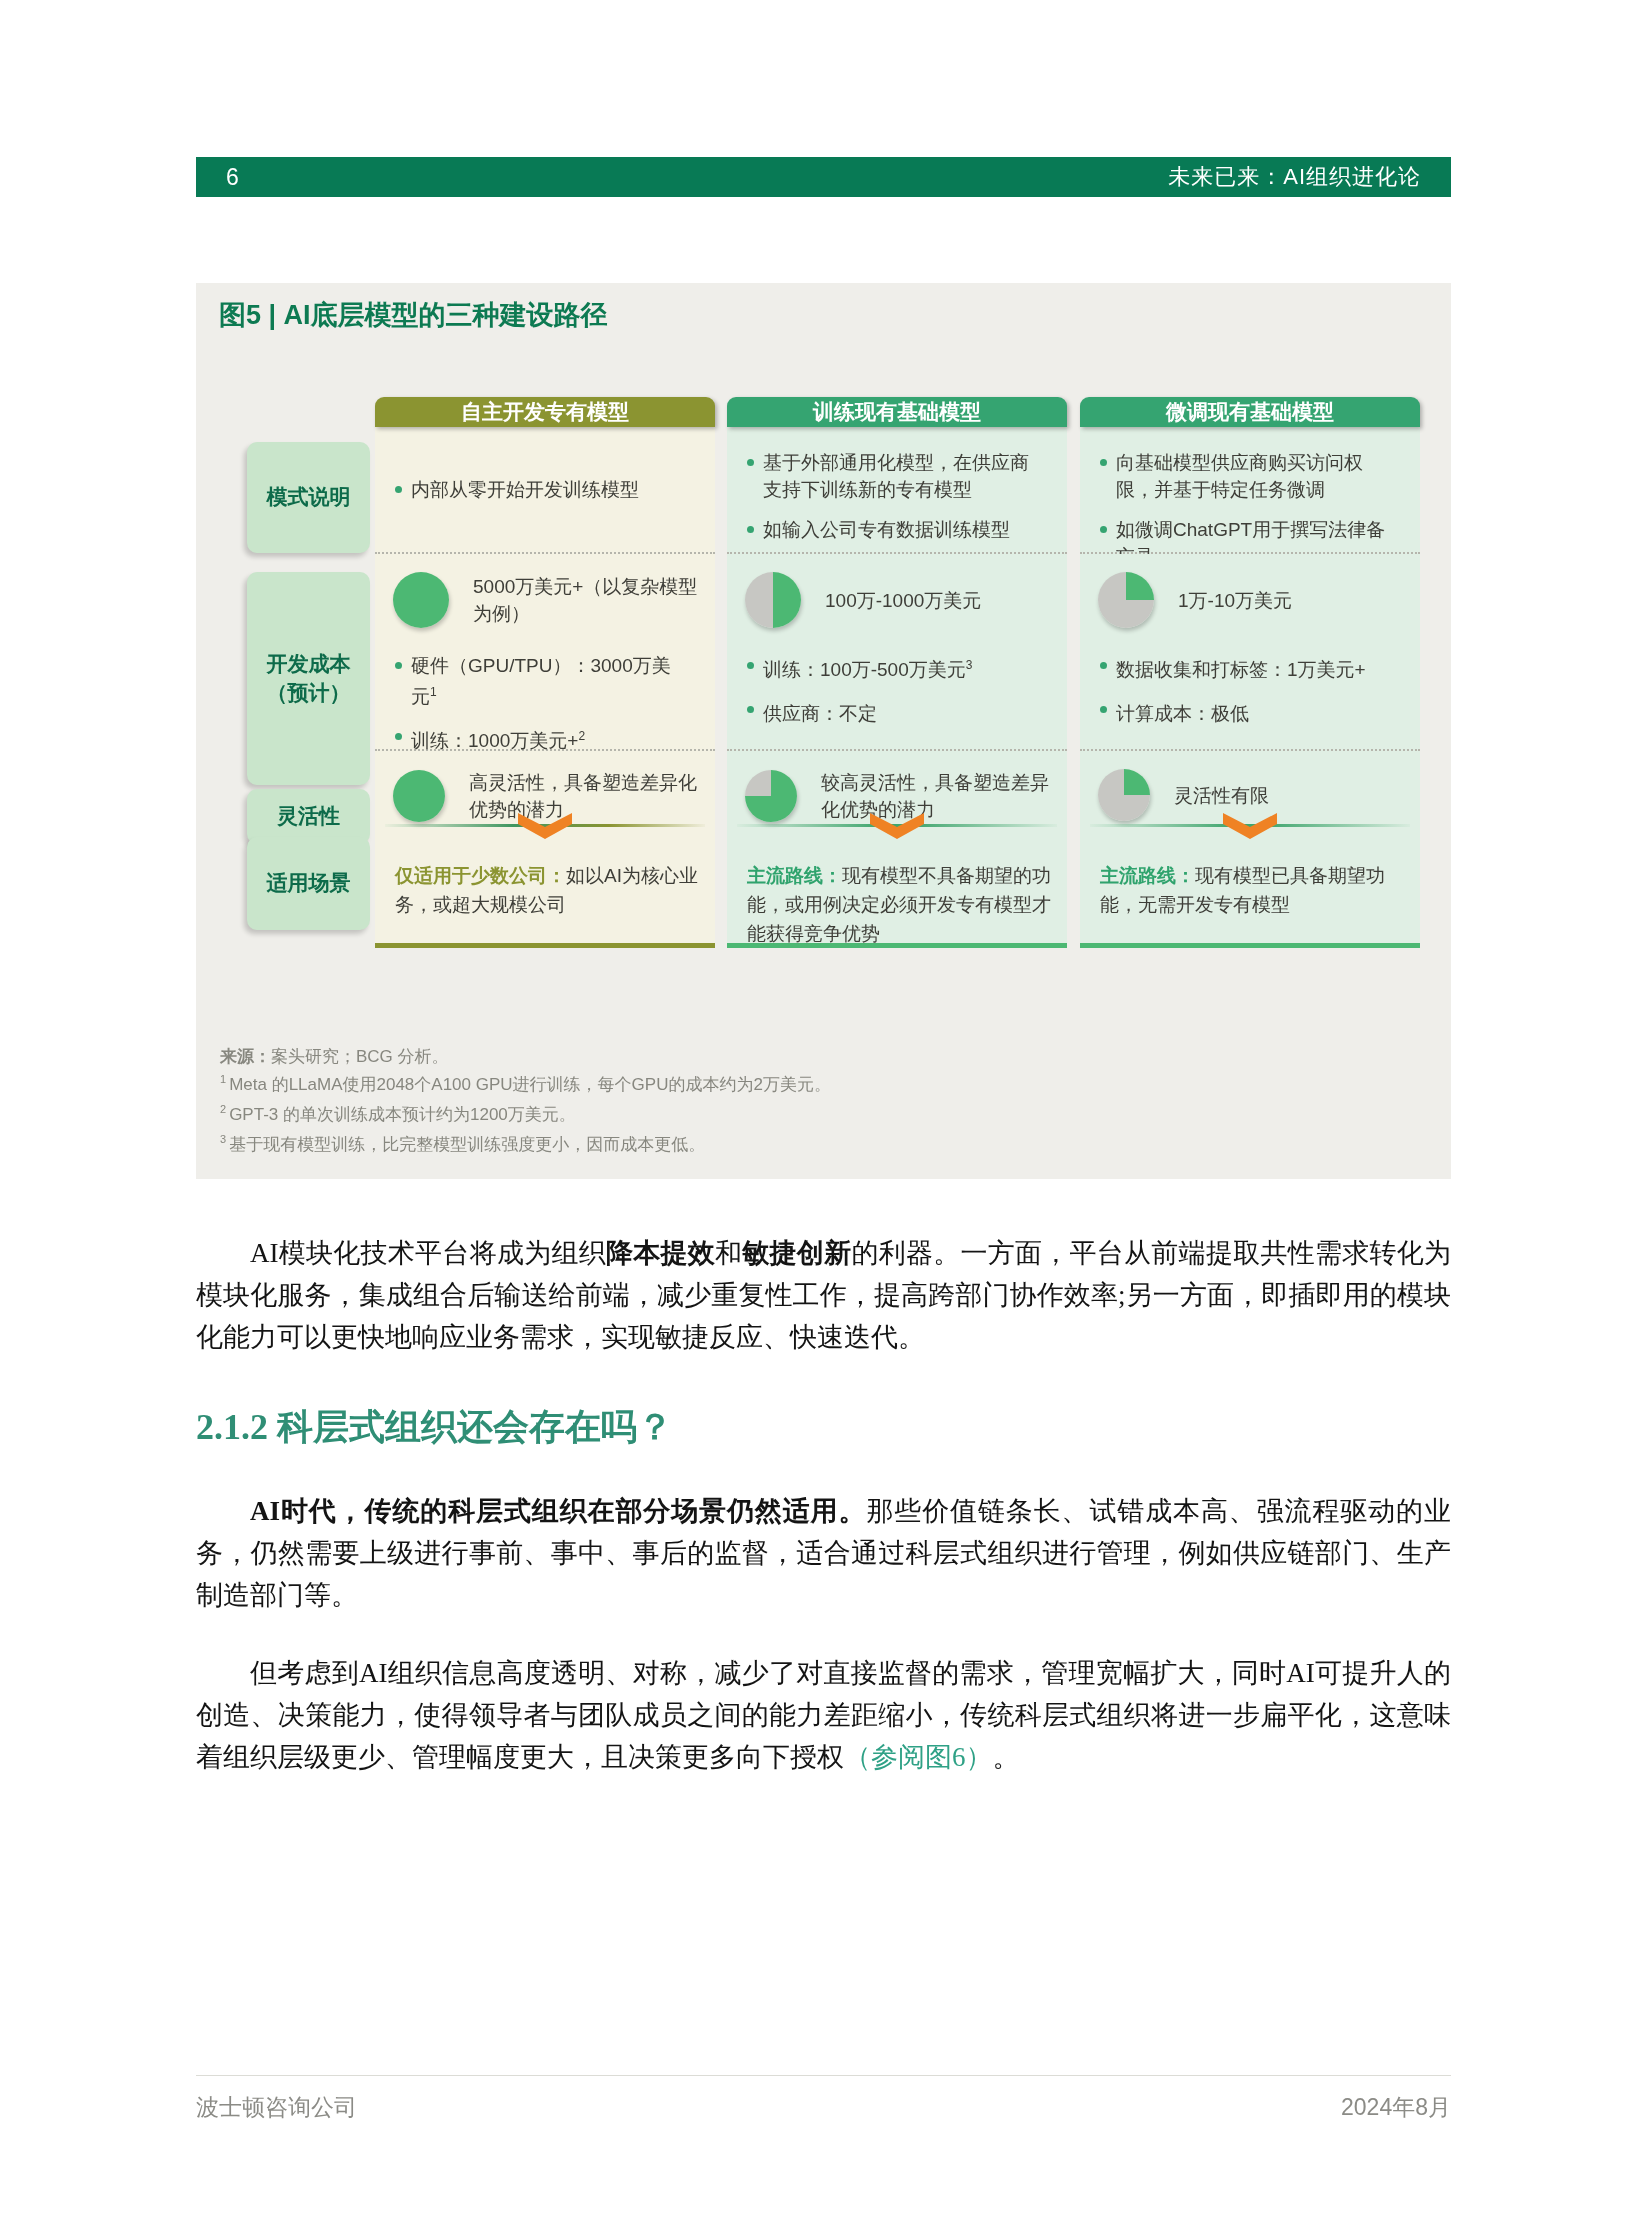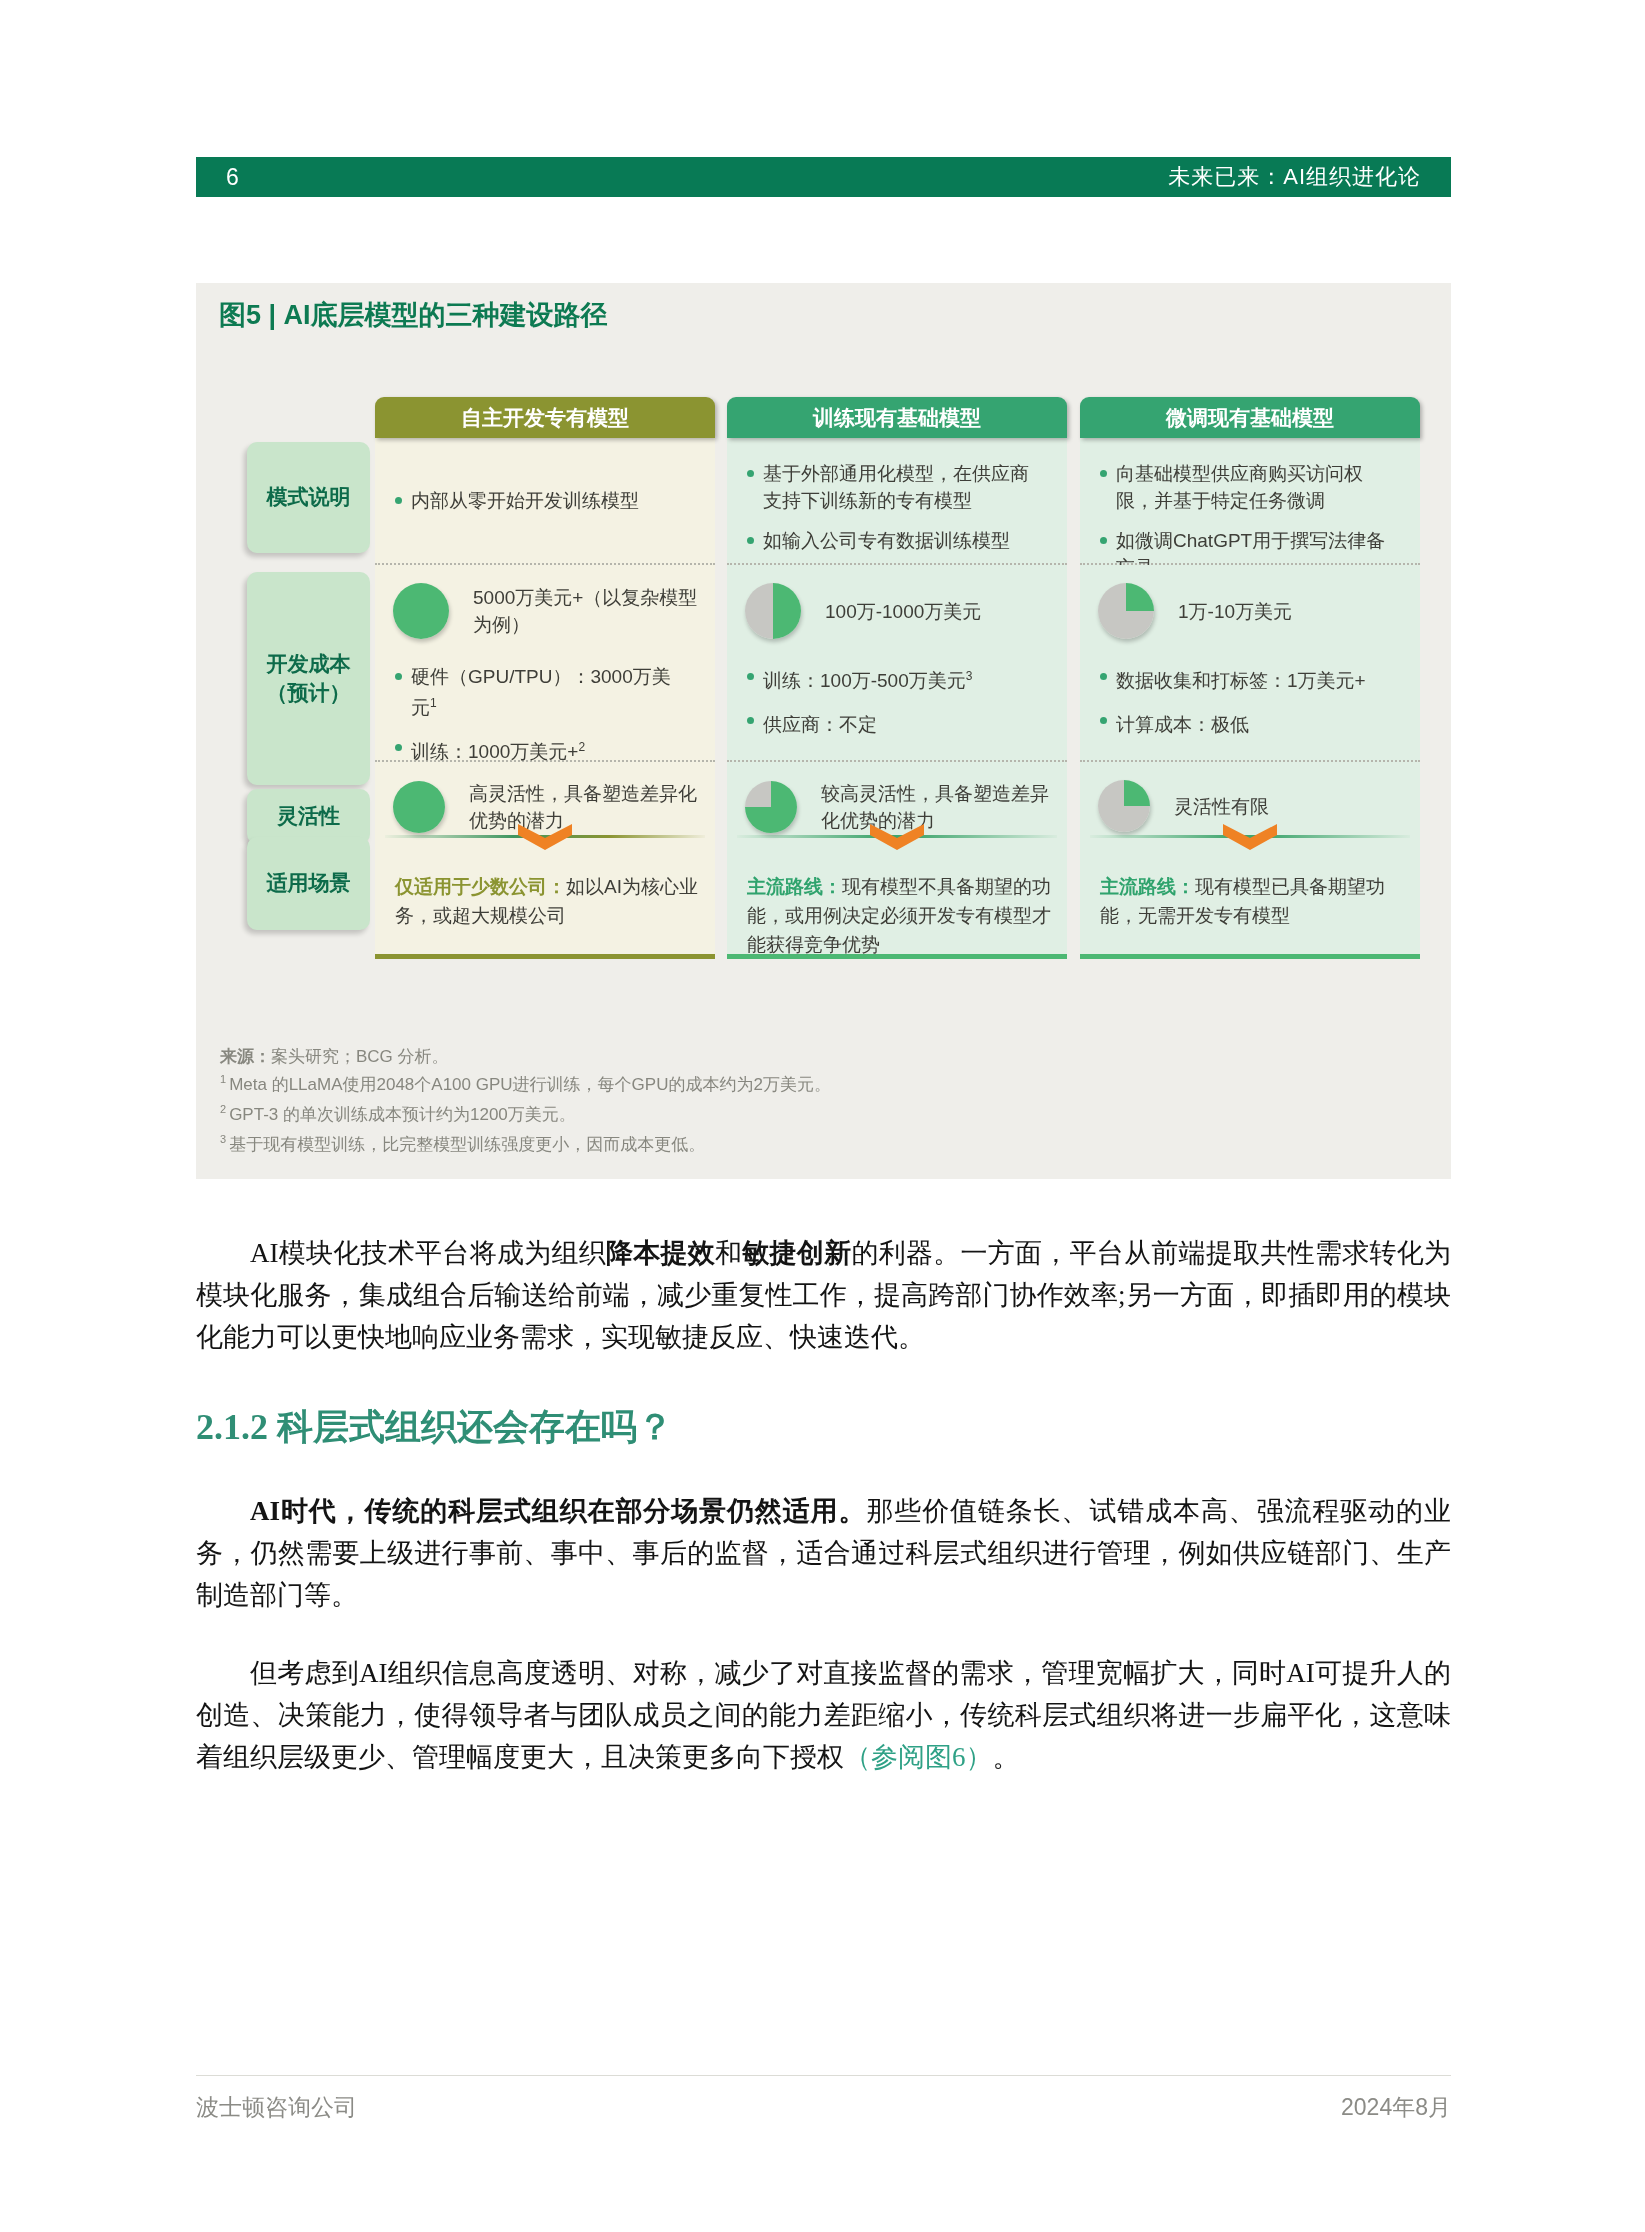--- a/index.html
+++ b/index.html
@@ -23,21 +23,21 @@
   .rlabel{position:absolute;left:51px;width:123px;background:var(--label-bg);border-radius:10px;
           box-shadow:-3px 4px 5px rgba(0,0,0,0.18);color:var(--label-text);font-weight:bold;
           font-size:21px;display:flex;flex-direction:column;align-items:center;justify-content:center;
           text-align:center;line-height:1.35;}
   .rl-mode{top:159px;height:111px}
   .rl-cost{top:289px;height:213px}
   .rl-flex{top:506px;height:55px}
   .rl-scene{top:554px;height:93px}
   .col{position:absolute;top:114px;width:340px;}
   .col1{left:179px}.col2{left:531px}.col3{left:884px}
-  .col-head{height:41px;border-radius:9px 9px 0 0;color:#fff;font-weight:bold;font-size:21px;
+  .col-head{height:30px;border-radius:9px 9px 0 0;color:#fff;font-weight:bold;font-size:21px;
             display:flex;align-items:center;justify-content:center;box-shadow:2px 2px 4px rgba(0,0,0,0.28);
             position:relative;z-index:2;}
   .col1 .col-head{background:var(--olive)}
   .col2 .col-head,.col3 .col-head{background:var(--mid-green)}
   .band{box-sizing:border-box;position:relative;}
   .col1 .band{background:var(--col1-bg)}
   .col2 .band,.col3 .band{background:var(--col23-bg)}
   .band1{height:127px;border-bottom:2px dotted #b5b5ac;}
   .band1.vc{display:flex;flex-direction:column;justify-content:center;}
   .band1.pt{padding-top:22px;}

